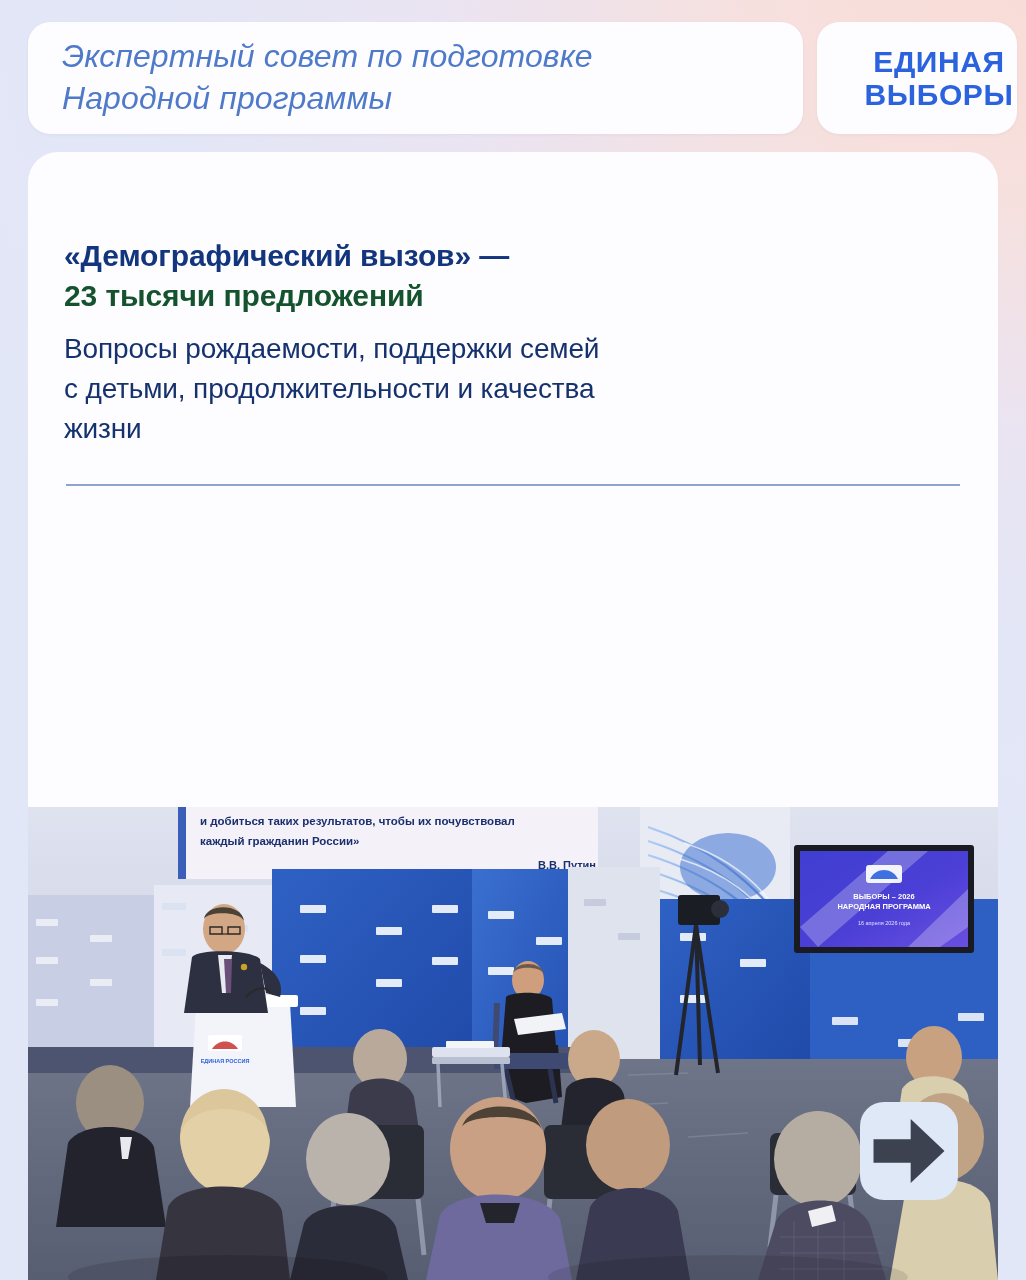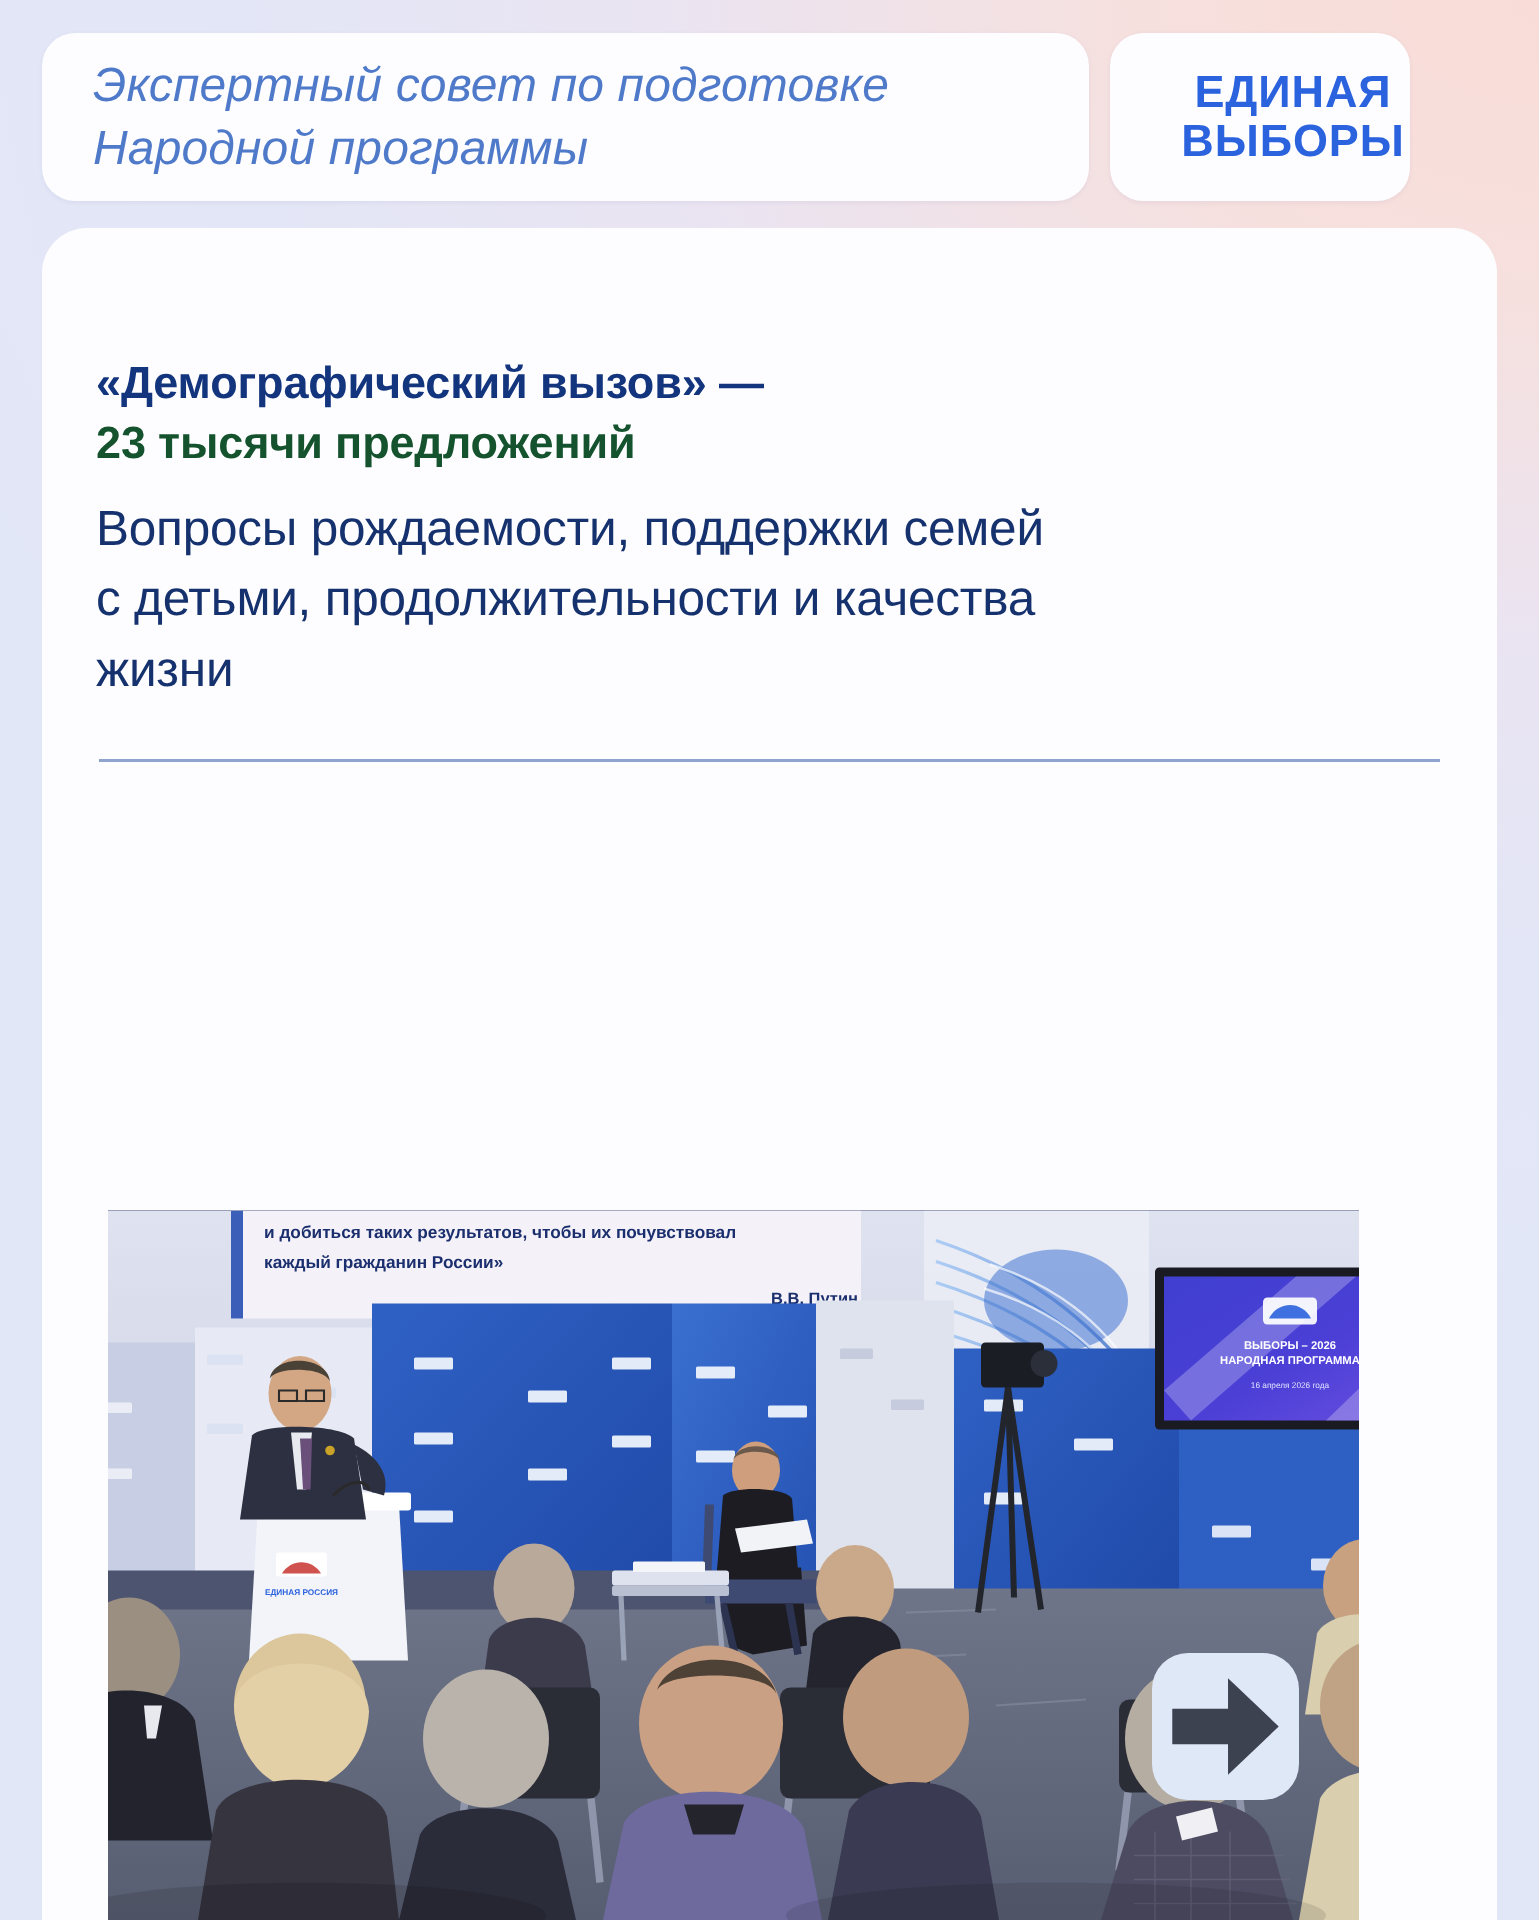--- a/index.html
+++ b/index.html
@@ -24,21 +24,21 @@
       radial-gradient(120% 70% at 100% 0%, #f9dcd7 0%, #f6e0de 22%, #eae4f2 48%, #e3e6f6 70%, #e2e7f7 100%),
       linear-gradient(160deg, #e6e8f8 0%, #e4e7f7 40%, #e8e9f6 100%);
     overflow: hidden;
   }
 
   
   .header-row {
     position: absolute;
     left: 28px;
     top: 22px;
-    width: 912px;
+    width: 989px;
     height: 112px;
     display: flex;
     gap: 14px;
     align-items: stretch;
     border-radius: 21px;
   }
 
   .title-card {
     flex: 1 1 auto;
     background: #fdfdff;
@@ -111,43 +111,42 @@
     font-weight: 700;
     font-size: 30px;
     line-height: 1.32;
     color: #14532d;
     letter-spacing: -0.1px;
   }
 
   .block-body {
     margin: 14px 0 0 0;
     font-weight: 400;
-    font-size: 33px;
+    font-size: 28px;
     line-height: 1.42;
     color: #16326e;
     letter-spacing: -0.15px;
     white-space: pre-line;
   }
 
   .divider {
     height: 0;
     border-top: 2px solid #8ea4cf;
     margin: 36px 2px 30px 2px;
   }
 
   
   .photo {
     position: absolute;
     left: 0;
     top: 655px;
-    width: 834px;
+    width: 970px;
     height: 473px;
     overflow: hidden;
     background: #2b3a70;
-    margin-left: 44px;
   }
   .photo svg { display: block; width: 100%; height: 100%; }
 
   
   .play-button {
     position: absolute;
     right: 40px;
     bottom: 80px;
     width: 98px;
     height: 98px;

